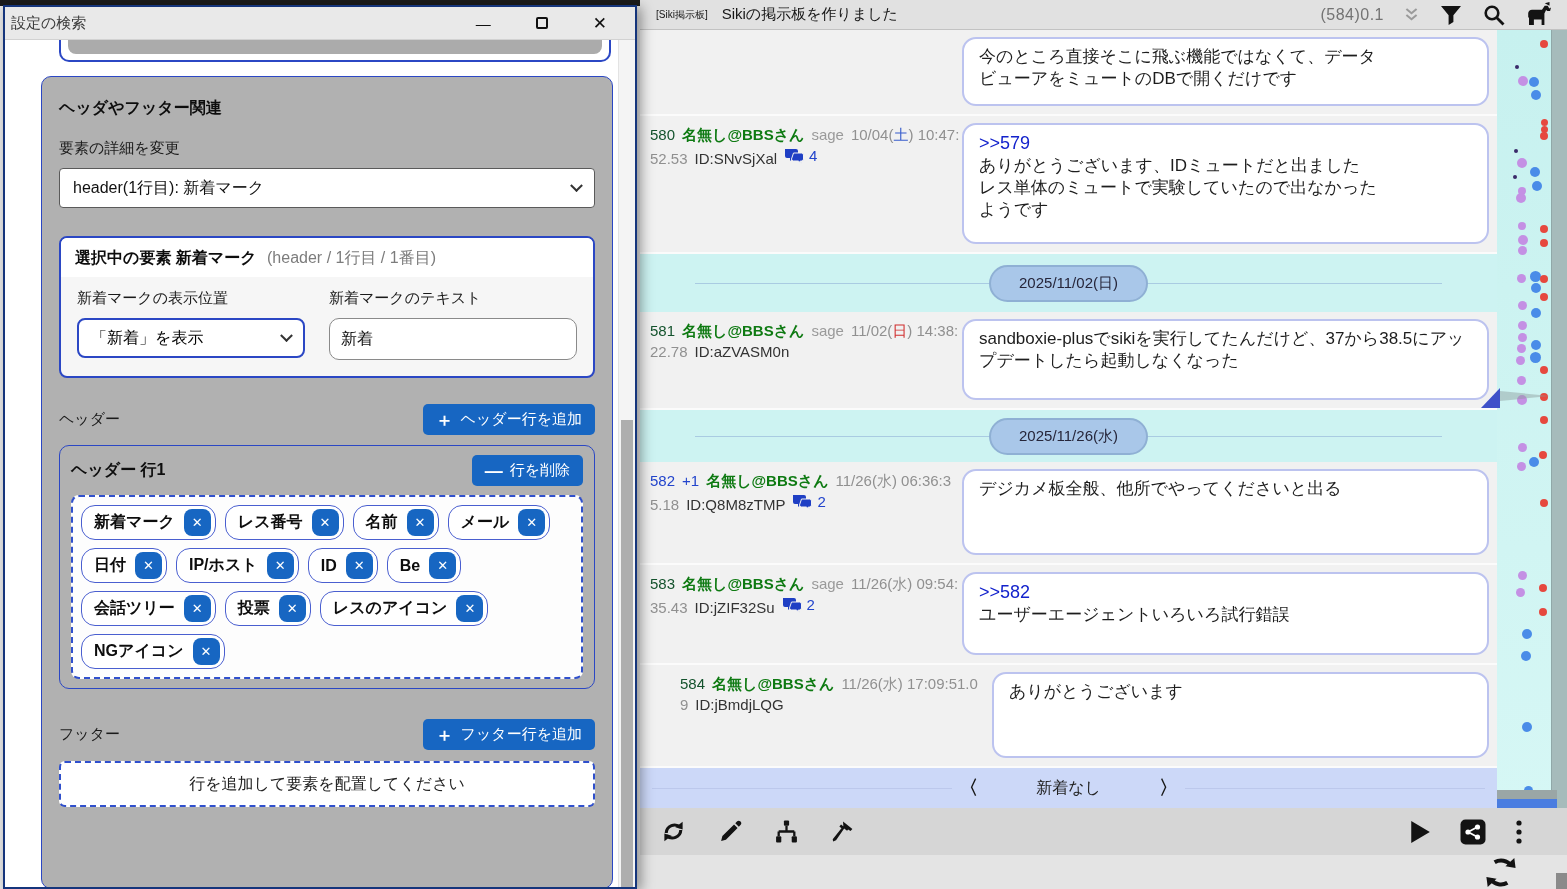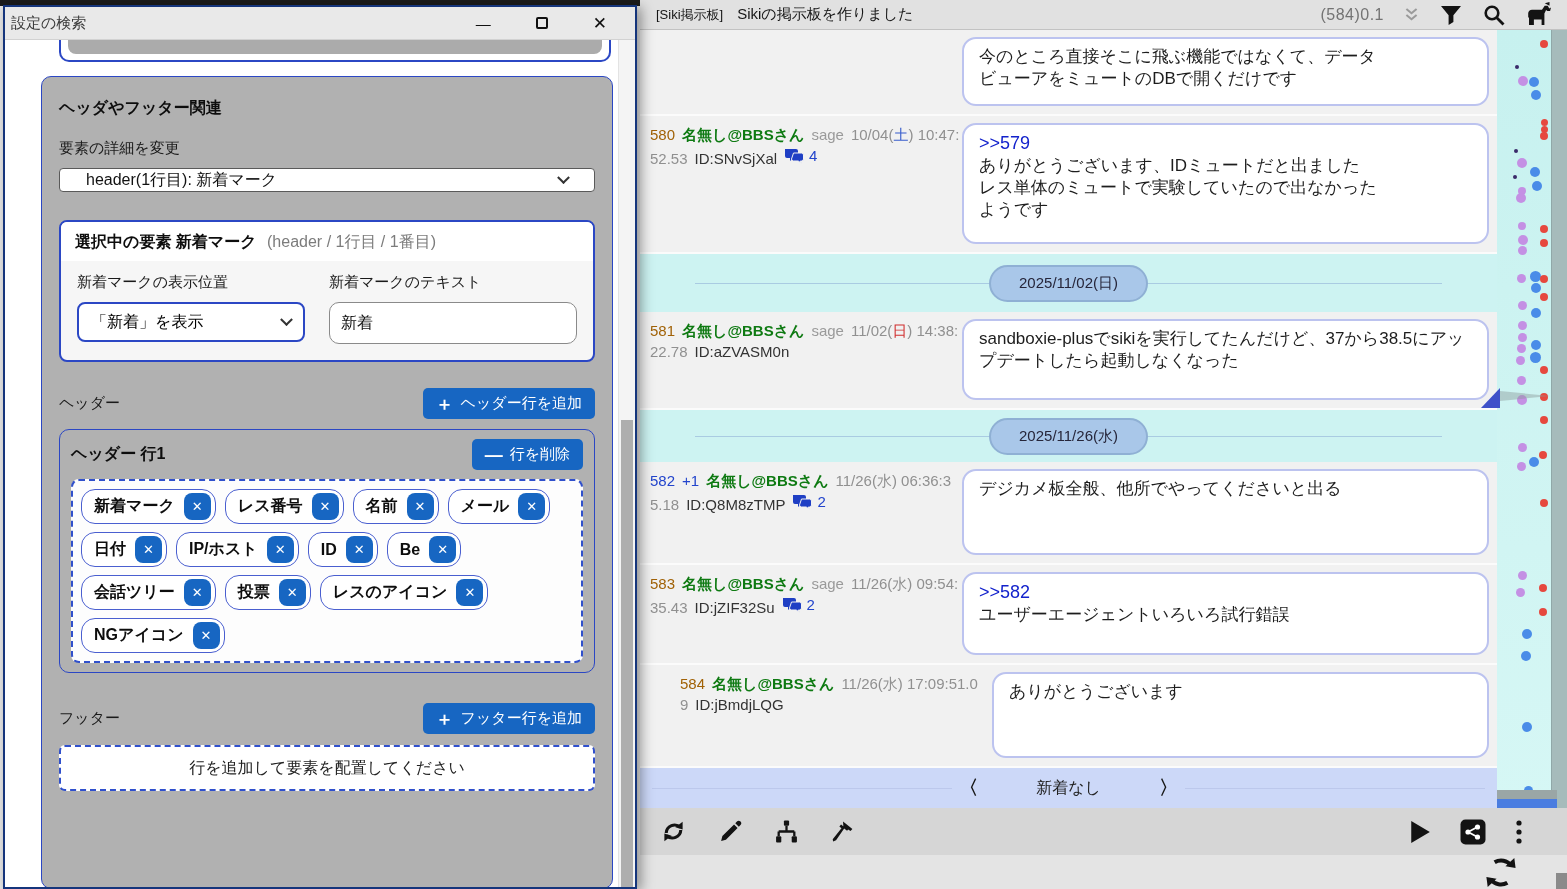--- a/index.html
+++ b/index.html
@@ -2,31 +2,31 @@
 <html><head>
 <meta charset="utf-8">
 <style>
 *{margin:0;padding:0;box-sizing:border-box;font-family:"Liberation Sans","DejaVu Sans",sans-serif}
 html,body{background:#888}
 .screen{position:relative;width:1567px;height:889px;background:#e8e8e8;overflow:hidden}
 .top-strip{position:absolute;left:0;top:0;width:703px;height:6px;background:#1c1c1c}
 
 
 .th-bar{position:absolute;left:640px;top:0;width:927px;height:30px;background:#e1e1e1;border-bottom:1px solid #c2c2c2;display:flex;align-items:center;padding:0 16px;z-index:3}
-.th-board{font-size:13px;color:#151515}
+.th-board{font-size:10px;color:#151515}
 .th-title{font-size:15px;color:#151515;margin-left:14px}
 .th-right{margin-left:auto;display:flex;align-items:center;gap:19px}
 .th-counter{color:#737373;font-size:16px;letter-spacing:.5px}
 .icon{display:inline-flex;align-items:center;justify-content:center;cursor:pointer}
 .icon svg{display:block}
 
 .feed{position:absolute;left:640px;top:30px;width:857px;height:778px;background:#fff;z-index:1}
 .post{display:flex;background:#f1f1f1;border-bottom:2px solid #fbfbfb;padding:7px 8px 8px 10px}
 .post-header{width:312px;flex:none;font-size:15px;line-height:21px;padding-top:1px;word-break:break-all;color:#909090}
-.p-num{color:#a16207;margin-right:7px}
+.p-num{color:#14532d;margin-right:7px}
 .p-plus{color:#2244cc;margin-right:7px}
 .p-name{color:#0e7a12;font-weight:bold;margin-right:7px}
 .p-mail{color:#9a9a9a;margin-right:7px}
 .p-date{color:#909090;margin-right:7px}
 .p-id{color:#333}
 .p-replies{color:#2244cc;white-space:nowrap;margin-left:7px;display:inline-flex;align-items:center;gap:4px}
 .bubble{flex:1;background:#fff;border:2px solid #bcc3ef;border-radius:14px;padding:7px 15px;overflow:hidden}
 .p-link{color:#1322cc;font-size:18px;line-height:1.25;cursor:pointer}
 .p-text{font-size:17px;color:#1d1d1d;line-height:1.32;white-space:pre-line}
 
@@ -65,21 +65,21 @@
 .s-main{flex:1;display:flex;min-height:0}
 .s-content{flex:1;padding:0 3px 0 36px;overflow:hidden}
 .s-scroll{width:17px;background:#f4f4f4;position:relative;border-left:1px solid #e3e3e3}
 .s-thumb{position:absolute;left:2px;right:2px;top:380px;bottom:0;background:#aeaeae;cursor:pointer}
 
 .cutbox{height:22px;border:2px solid #2b47c4;border-top:none;border-radius:0 0 10px 10px;margin:0 4px 14px 18px;padding:0 7px}
 .cutbar{height:14px;background:#ababab;border-radius:0 0 8px 8px}
 .graybox{border:1px solid #2b47c4;border-radius:10px;background:#b1b1b1;padding:12px 17px;height:813px;overflow:hidden;margin-right:2px}
 .sec-title{font-size:16px;font-weight:bold;color:#0d0d0d;margin:9px 0 20px}
 .fld-label{font-size:15px;color:#1a1a1a;margin-bottom:10px}
-.selbox-sel,.sel-ctl{display:flex;align-items:center;justify-content:space-between;background:#fff;border-radius:4px;height:24px;padding:0 26px;font-size:16px;color:#111;cursor:pointer}
+.selbox-sel,.sel-ctl{display:flex;align-items:center;justify-content:space-between;background:#fff;border-radius:4px;height:40px;padding:0 13px;font-size:16px;color:#111;cursor:pointer}
 .sel-ctl{border:1px solid #5a5a5a}
 .chev{width:9px;height:9px;border-right:2px solid #333;border-bottom:2px solid #333;transform:rotate(45deg) translate(-2px,-2px)}
 .selbox{margin-top:28px;background:#f6f6f6;border:2px solid #2b47c4;border-radius:8px;padding-bottom:16px}
 .selbox-title{background:#fff;padding:10px 14px 8px;font-size:16px;border-radius:6px 6px 0 0}
 .selbox-title b{color:#0d0d0d}
 .selbox-meta{color:#7c7c7c;margin-left:6px}
 .selbox-grid{display:flex;gap:24px;padding:12px 16px 0}
 .col-pos{width:228px;flex:none}
 .col-txt{flex:1}
 .sel2{border:2px solid #2b47c4;border-radius:8px;height:40px;display:flex;align-items:center;justify-content:space-between;background:#fff;padding:0 12px;font-size:16px;cursor:pointer}

